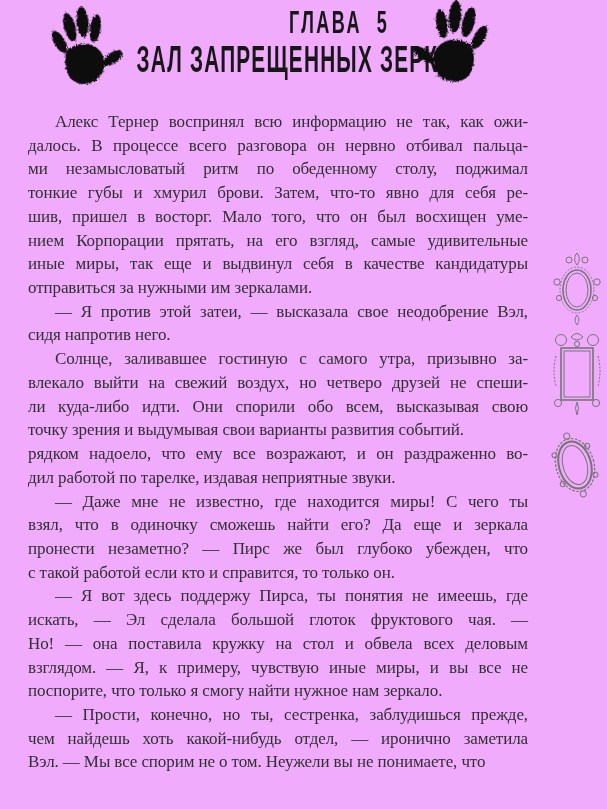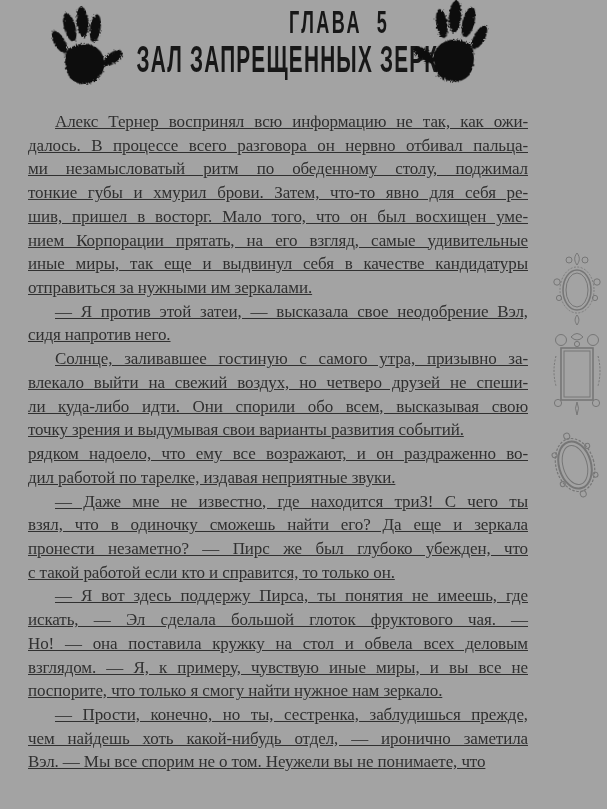--- a/index.html
+++ b/index.html
@@ -1,20 +1,20 @@
 <!DOCTYPE html>
 <html lang="ru"><head>
 <meta charset="utf-8">
 <style>
   html,body { margin:0; padding:0; }
   .page {
     position: relative;
     width: 607px;
     height: 809px;
-    background: #a3a3a3;
+    background: #f0abfc;
     overflow: hidden;
     font-family: "Liberation Serif", "DejaVu Serif", serif;
   }
 
   
   .chapter-header { position:absolute; top:0; left:0; width:607px; height:100px; }
   .titles { position:absolute; top:5px; left:0; width:607px; text-align:center; color:#171717; }
   .title-line1 {
     display:inline-block;
     font-family:"Liberation Sans", sans-serif;
@@ -38,21 +38,21 @@
   .hand-right { left:412px; top:-2px; width:86px; height:90px; transform:scaleX(-1) rotate(-4deg); }
 
   
   .page-text {
     position:absolute; top:110px; left:28px; width:500px;
     font-size:17px; letter-spacing:-0.1px; color:#303030;
   }
   .line {
     height:23.72px; line-height:23.72px;
     white-space:nowrap;
-    text-align:justify; text-align-last:justify;text-decoration:underline;
+    text-align:justify; text-align-last:justify;
   }
   .line.first { padding-left:27px; }
   .line.last  { text-align-last:left; }
 
   
   .ornaments { position:absolute; top:0; left:0; }
   .mirror { position:absolute; }
   .mirror-1 { left:551px; top:250px; width:52px; height:76px; }
   .mirror-2 { left:548px; top:328px; width:58px; height:88px; }
   .mirror-3 { left:546px; top:416px; width:58px; height:98px; }
@@ -109,21 +109,21 @@
       <div class="line">иные миры, так еще и выдвинул себя в качестве кандидатуры</div>
       <div class="line last">отправиться за нужными им зеркалами.</div>
       <div class="line first">— Я против этой затеи, — высказала свое неодобрение Вэл,</div>
       <div class="line last">сидя напротив него.</div>
       <div class="line first">Солнце, заливавшее гостиную с самого утра, призывно за-</div>
       <div class="line">влекало выйти на свежий воздух, но четверо друзей не спеши-</div>
       <div class="line">ли куда-либо идти. Они спорили обо всем, высказывая свою</div>
       <div class="line last">точку зрения и выдумывая свои варианты развития событий.</div>
       <div class="line">рядком надоело, что ему все возражают, и он раздраженно во-</div>
       <div class="line last">дил работой по тарелке, издавая неприятные звуки.</div>
-      <div class="line first">— Даже мне не известно, где находится триЗ! С чего ты</div>
+      <div class="line first">— Даже мне не известно, где находится миры! С чего ты</div>
       <div class="line">взял, что в одиночку сможешь найти его? Да еще и зеркала</div>
       <div class="line">пронести незаметно? — Пирс же был глубоко убежден, что</div>
       <div class="line last">с такой работой если кто и справится, то только он.</div>
       <div class="line first">— Я вот здесь поддержу Пирса, ты понятия не имеешь, где</div>
       <div class="line">искать, — Эл сделала большой глоток фруктового чая. —</div>
       <div class="line">Но! — она поставила кружку на стол и обвела всех деловым</div>
       <div class="line">взглядом. — Я, к примеру, чувствую иные миры, и вы все не</div>
       <div class="line last">поспорите, что только я смогу найти нужное нам зеркало.</div>
       <div class="line first">— Прости, конечно, но ты, сестренка, заблудишься прежде,</div>
       <div class="line">чем найдешь хоть какой-нибудь отдел, — иронично заметила</div>

